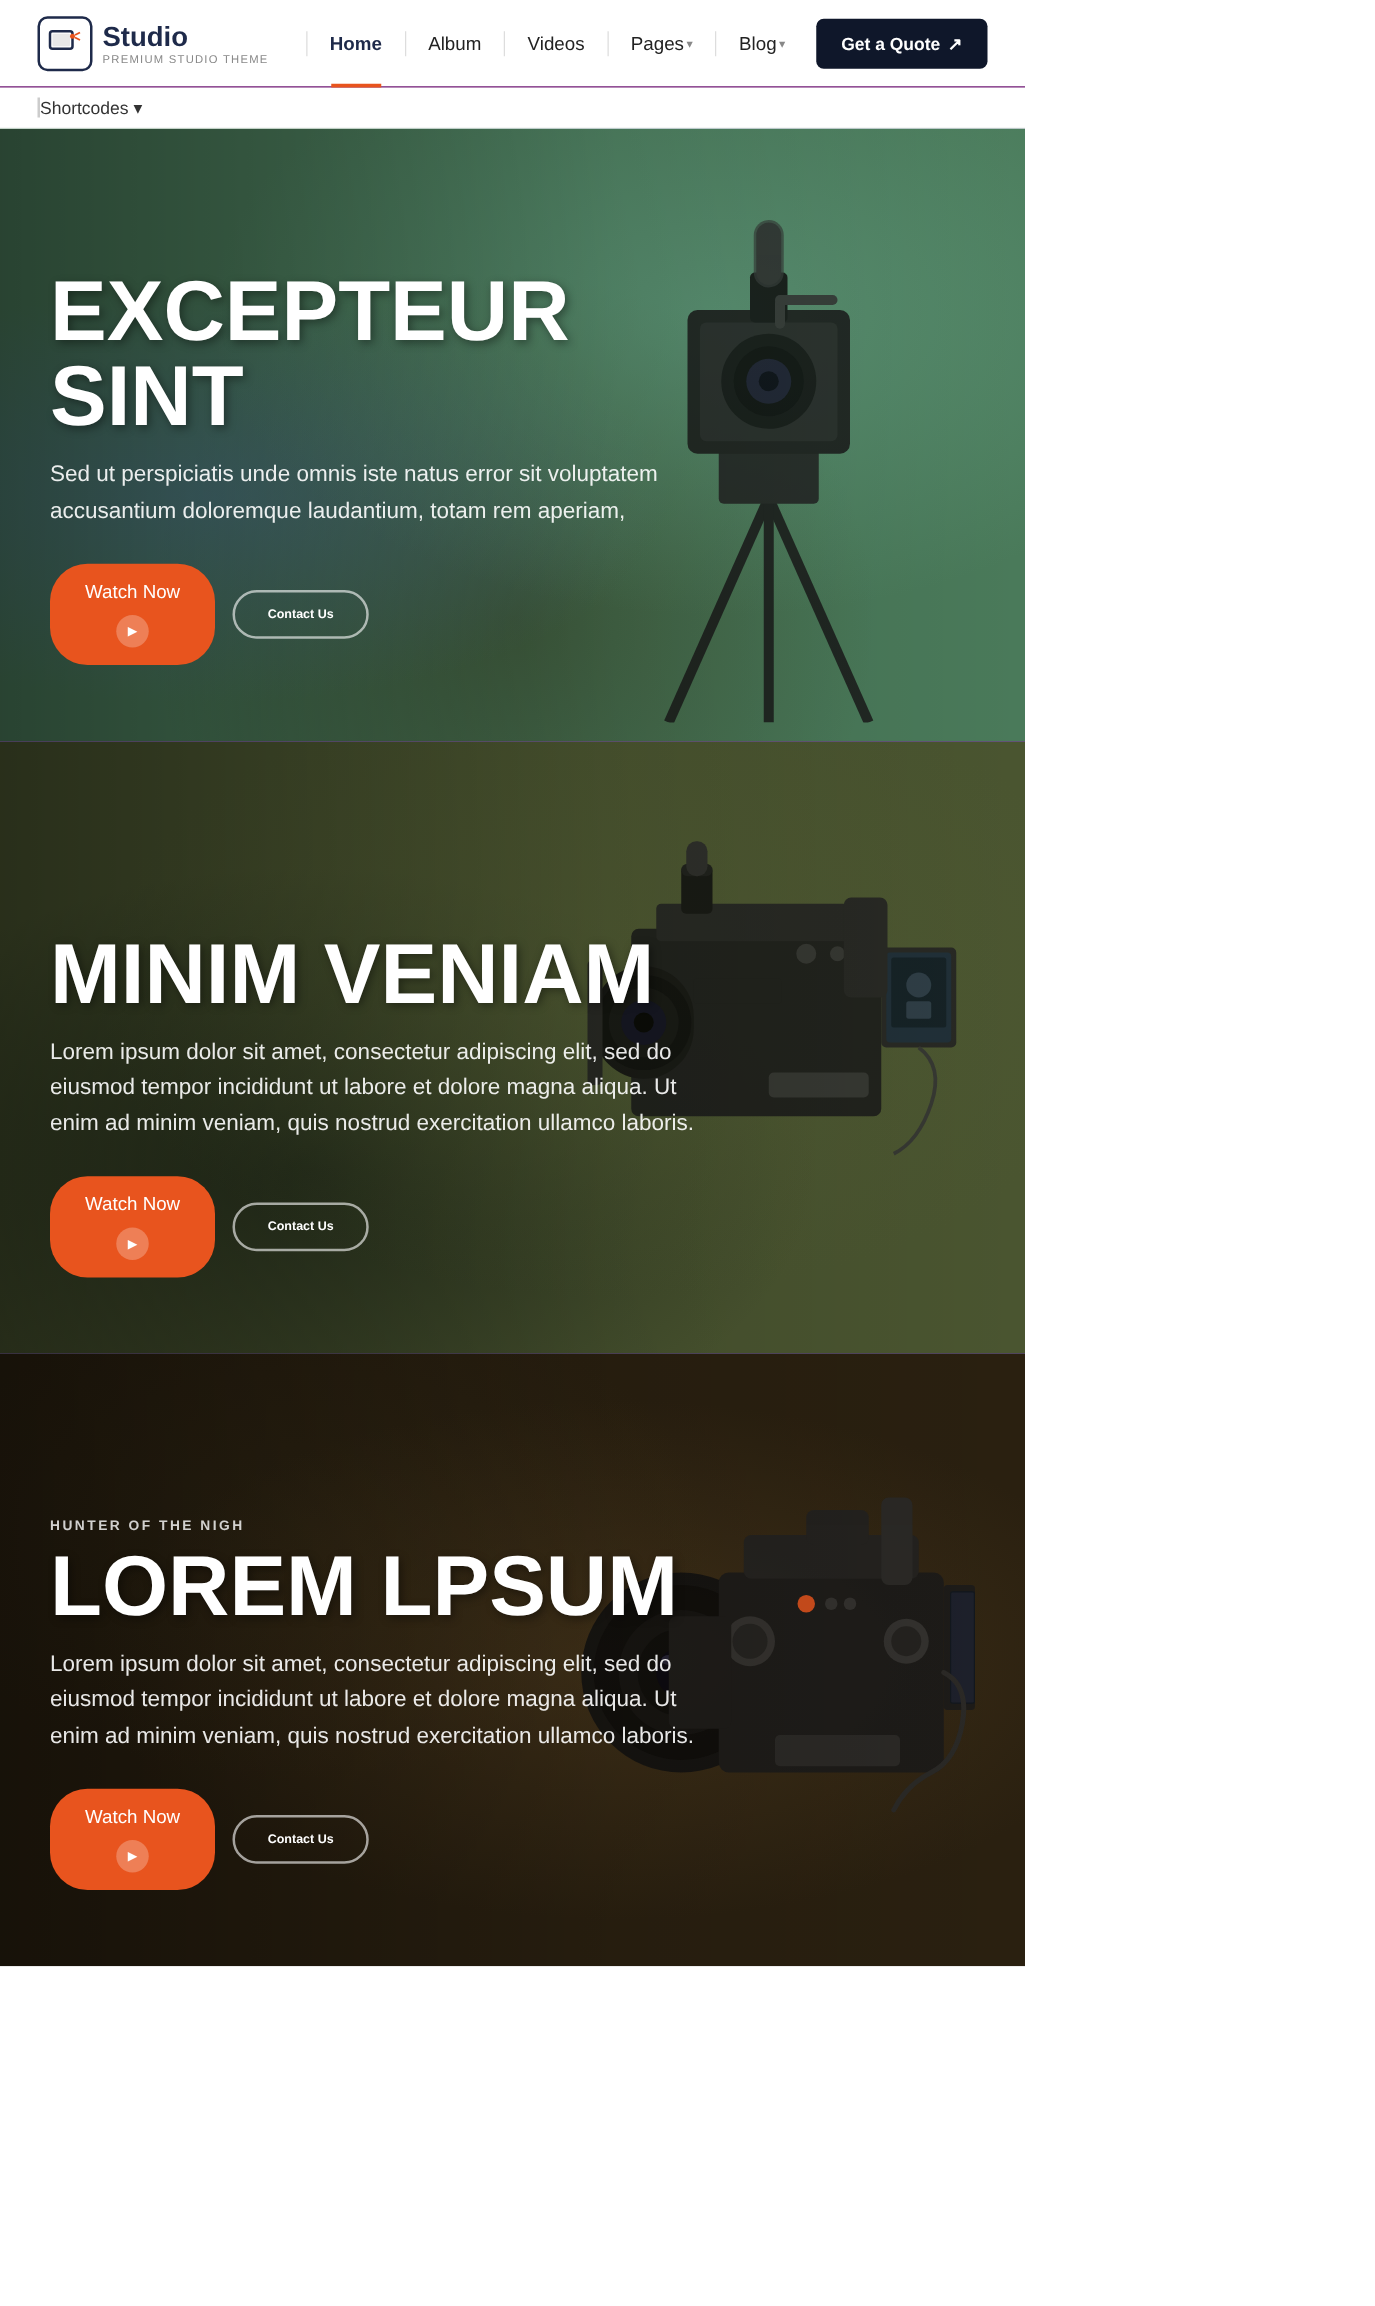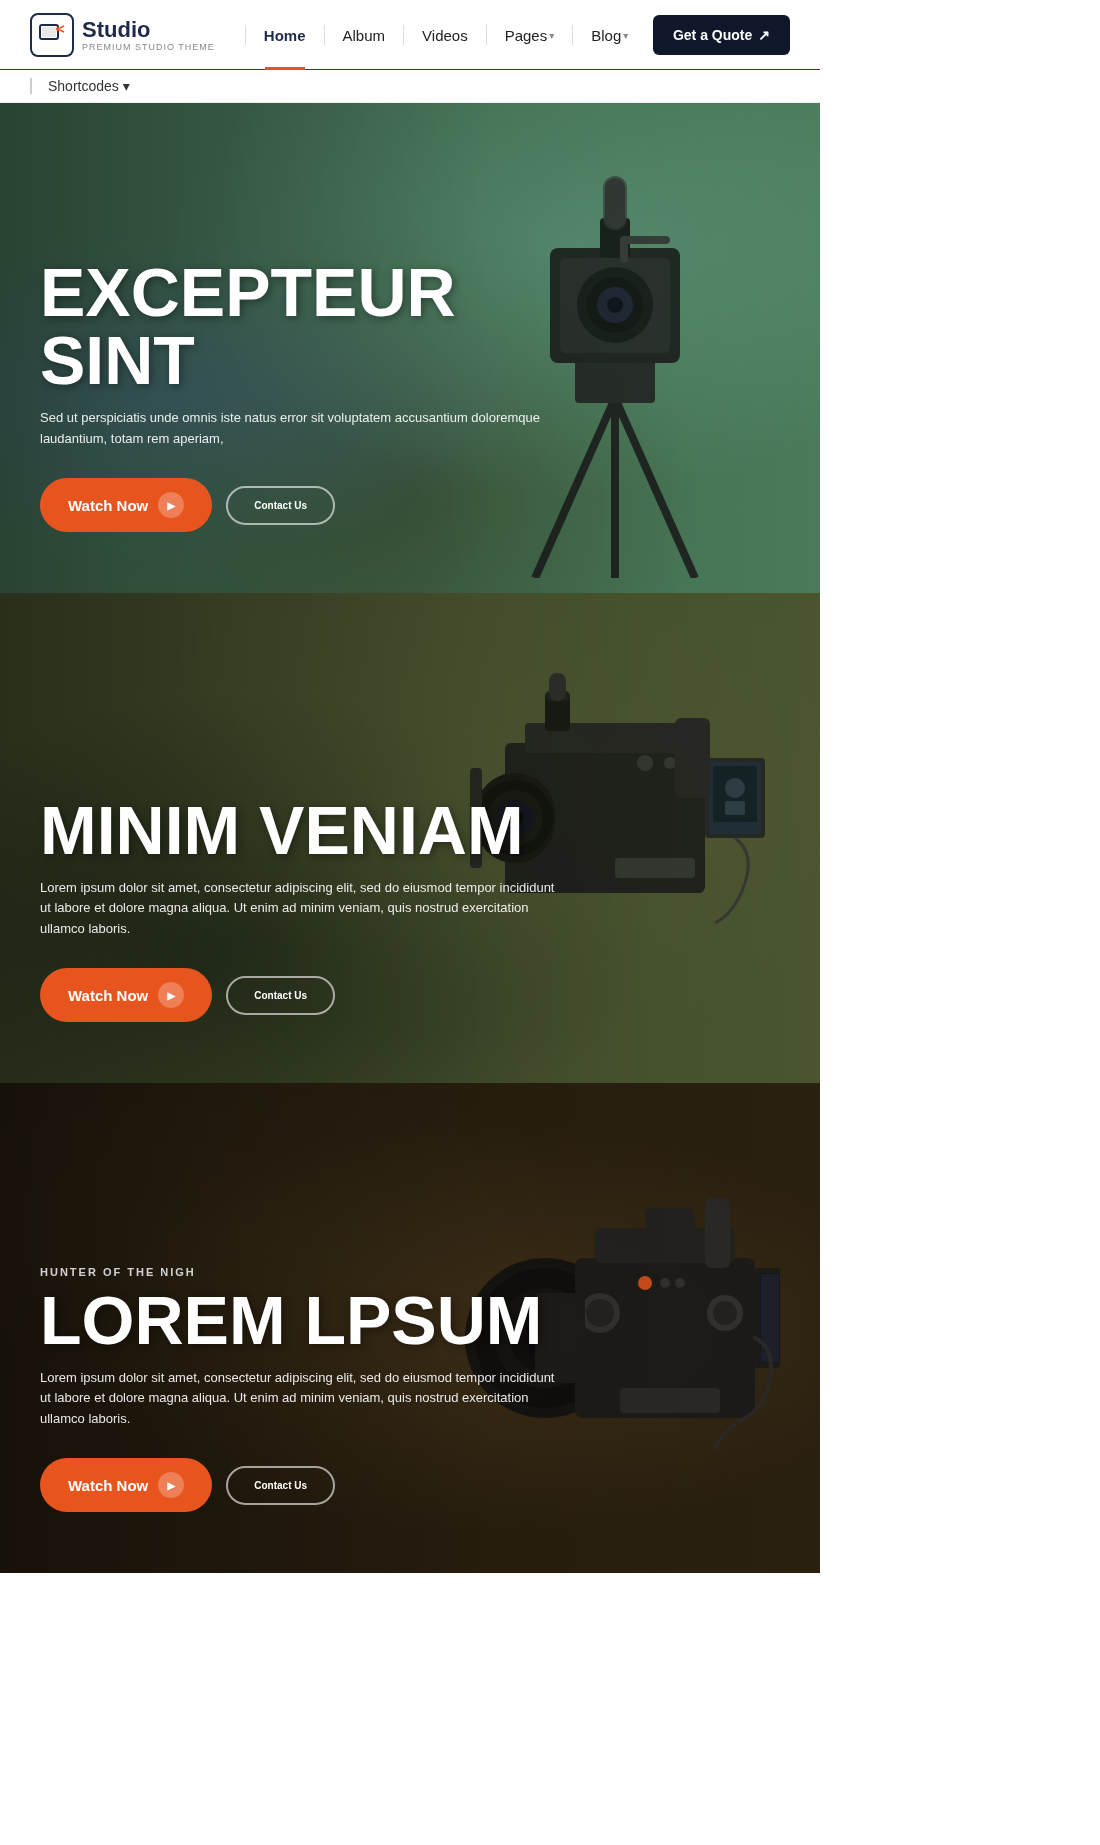--- a/index.html
+++ b/index.html
@@ -89,21 +89,20 @@
       display: flex;
       align-items: center;
     }
     .shortcodes-item {
       display: flex;
       align-items: center;
       gap: 4px;
       font-size: 14px;
       color: #333;
       cursor: pointer;
-      padding-left: 16px;
       border-left: 2px solid #ccc;
     }
 
     
     .hero-section {
       position: relative;
       width: 100%;
       height: 490px;
       overflow: hidden;
       display: flex;
@@ -159,21 +158,21 @@
     .hero-title {
       font-size: 68px;
       font-weight: 900;
       color: #fff;
       text-transform: uppercase;
       line-height: 1;
       margin-bottom: 14px;
       text-shadow: 2px 2px 8px rgba(0,0,0,0.4);
     }
     .hero-subtitle {
-      font-size: 13px;
+      font-size: 18px;
       color: rgba(255,255,255,0.9);
       line-height: 1.6;
       margin-bottom: 28px;
       max-width: 520px;
     }
     .hero-label {
       font-size: 11px;
       font-weight: 700;
       color: rgba(255,255,255,0.8);
       text-transform: uppercase;
@@ -185,25 +184,26 @@
       gap: 14px;
       align-items: center;
     }
     .btn-watch {
       background: #e8541e;
       color: #fff;
       border: none;
       border-radius: 30px;
       padding: 14px 28px;
       font-size: 15px;
-      font-weight: 700;
+      font-weight: 400;
       cursor: pointer;
       display: flex;
       align-items: center;
       gap: 10px;
+      flex-direction: column;
     }
     .btn-play-circle {
       width: 26px;
       height: 26px;
       background: rgba(255,255,255,0.25);
       border-radius: 50%;
       display: flex;
       align-items: center;
       justify-content: center;
       font-size: 10px;

